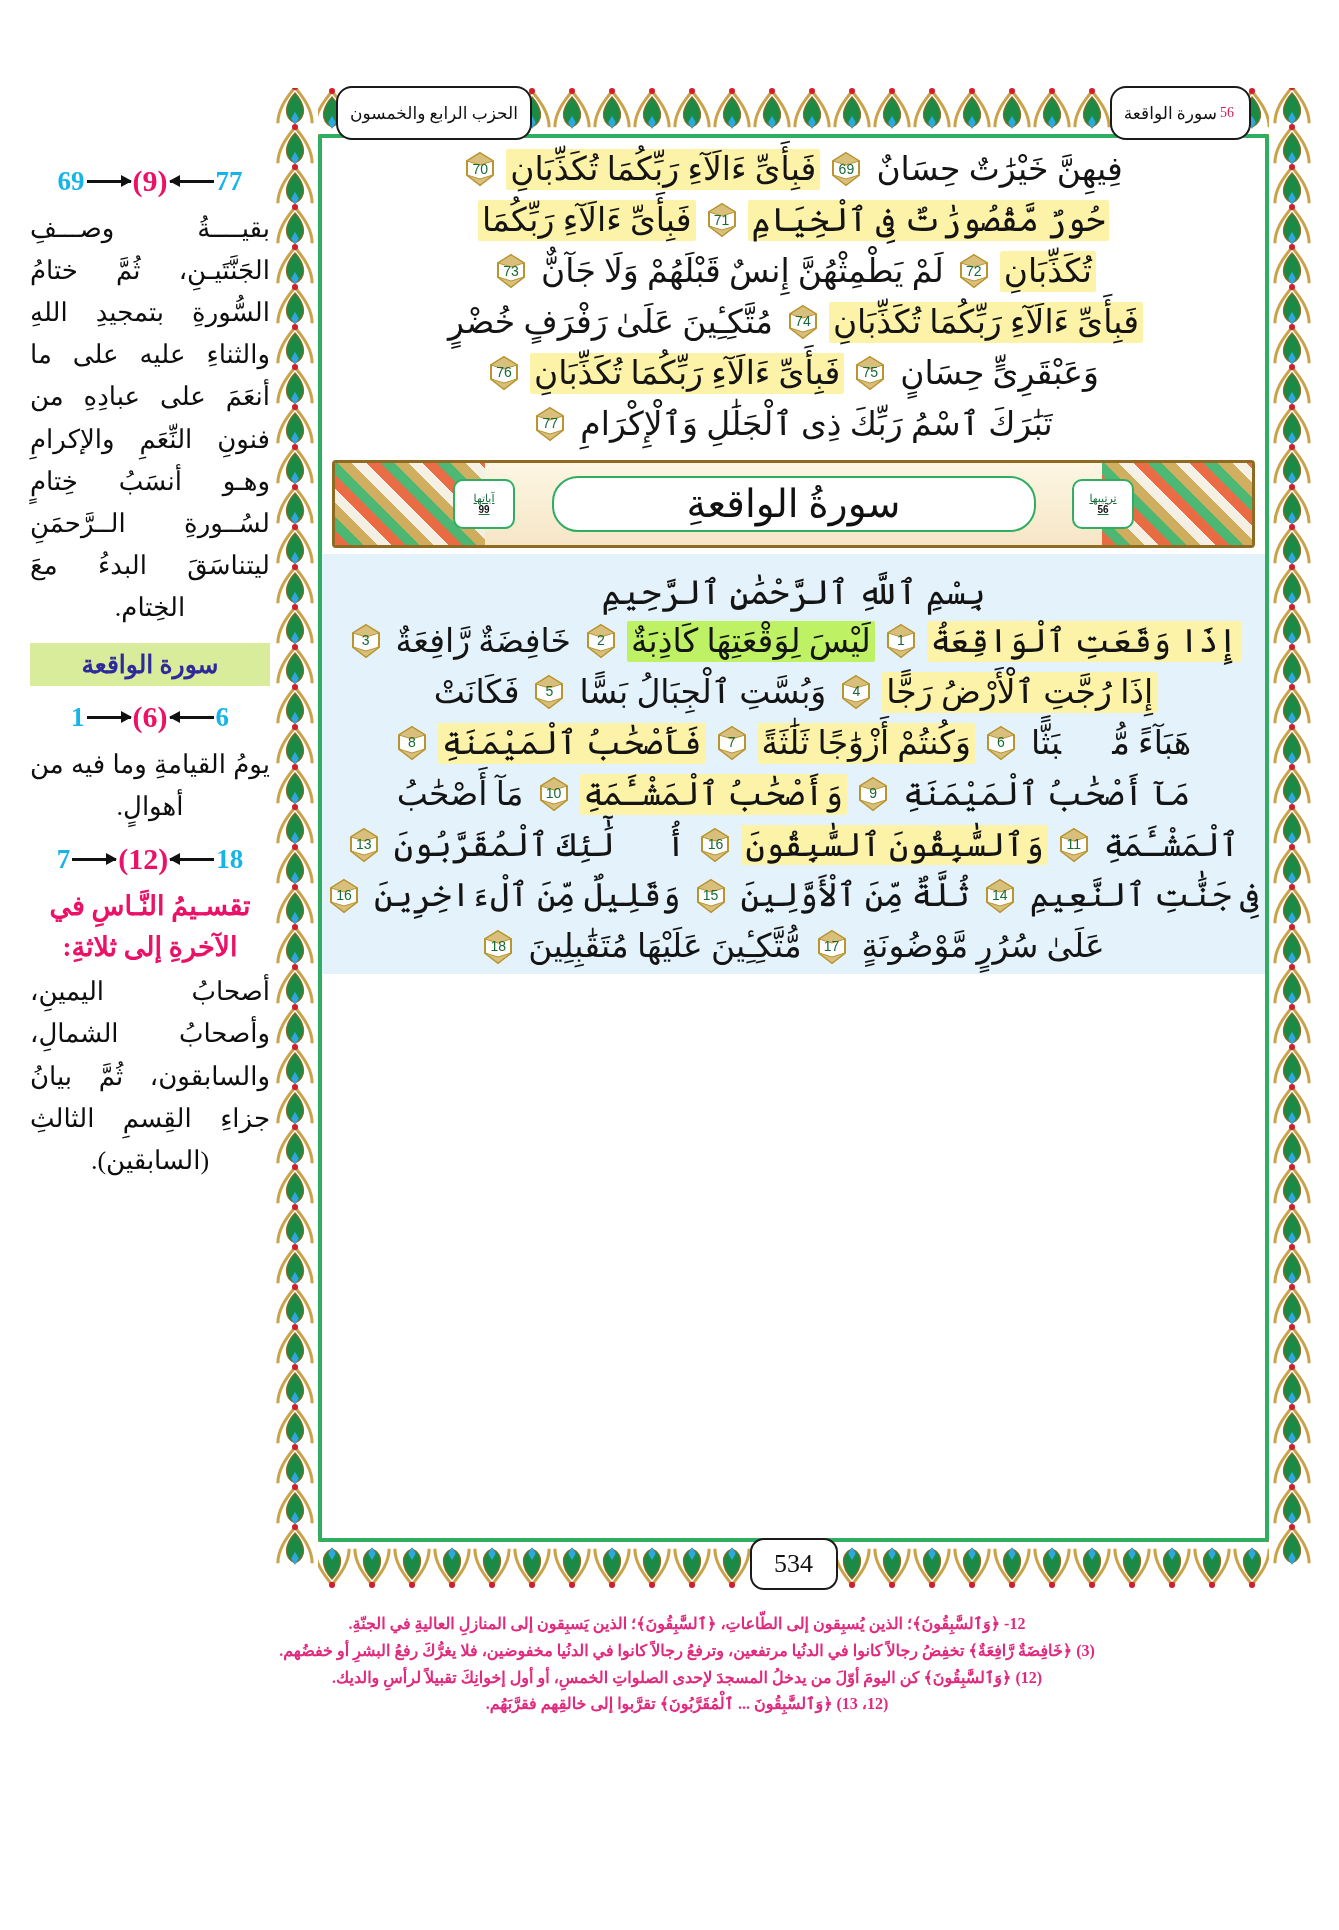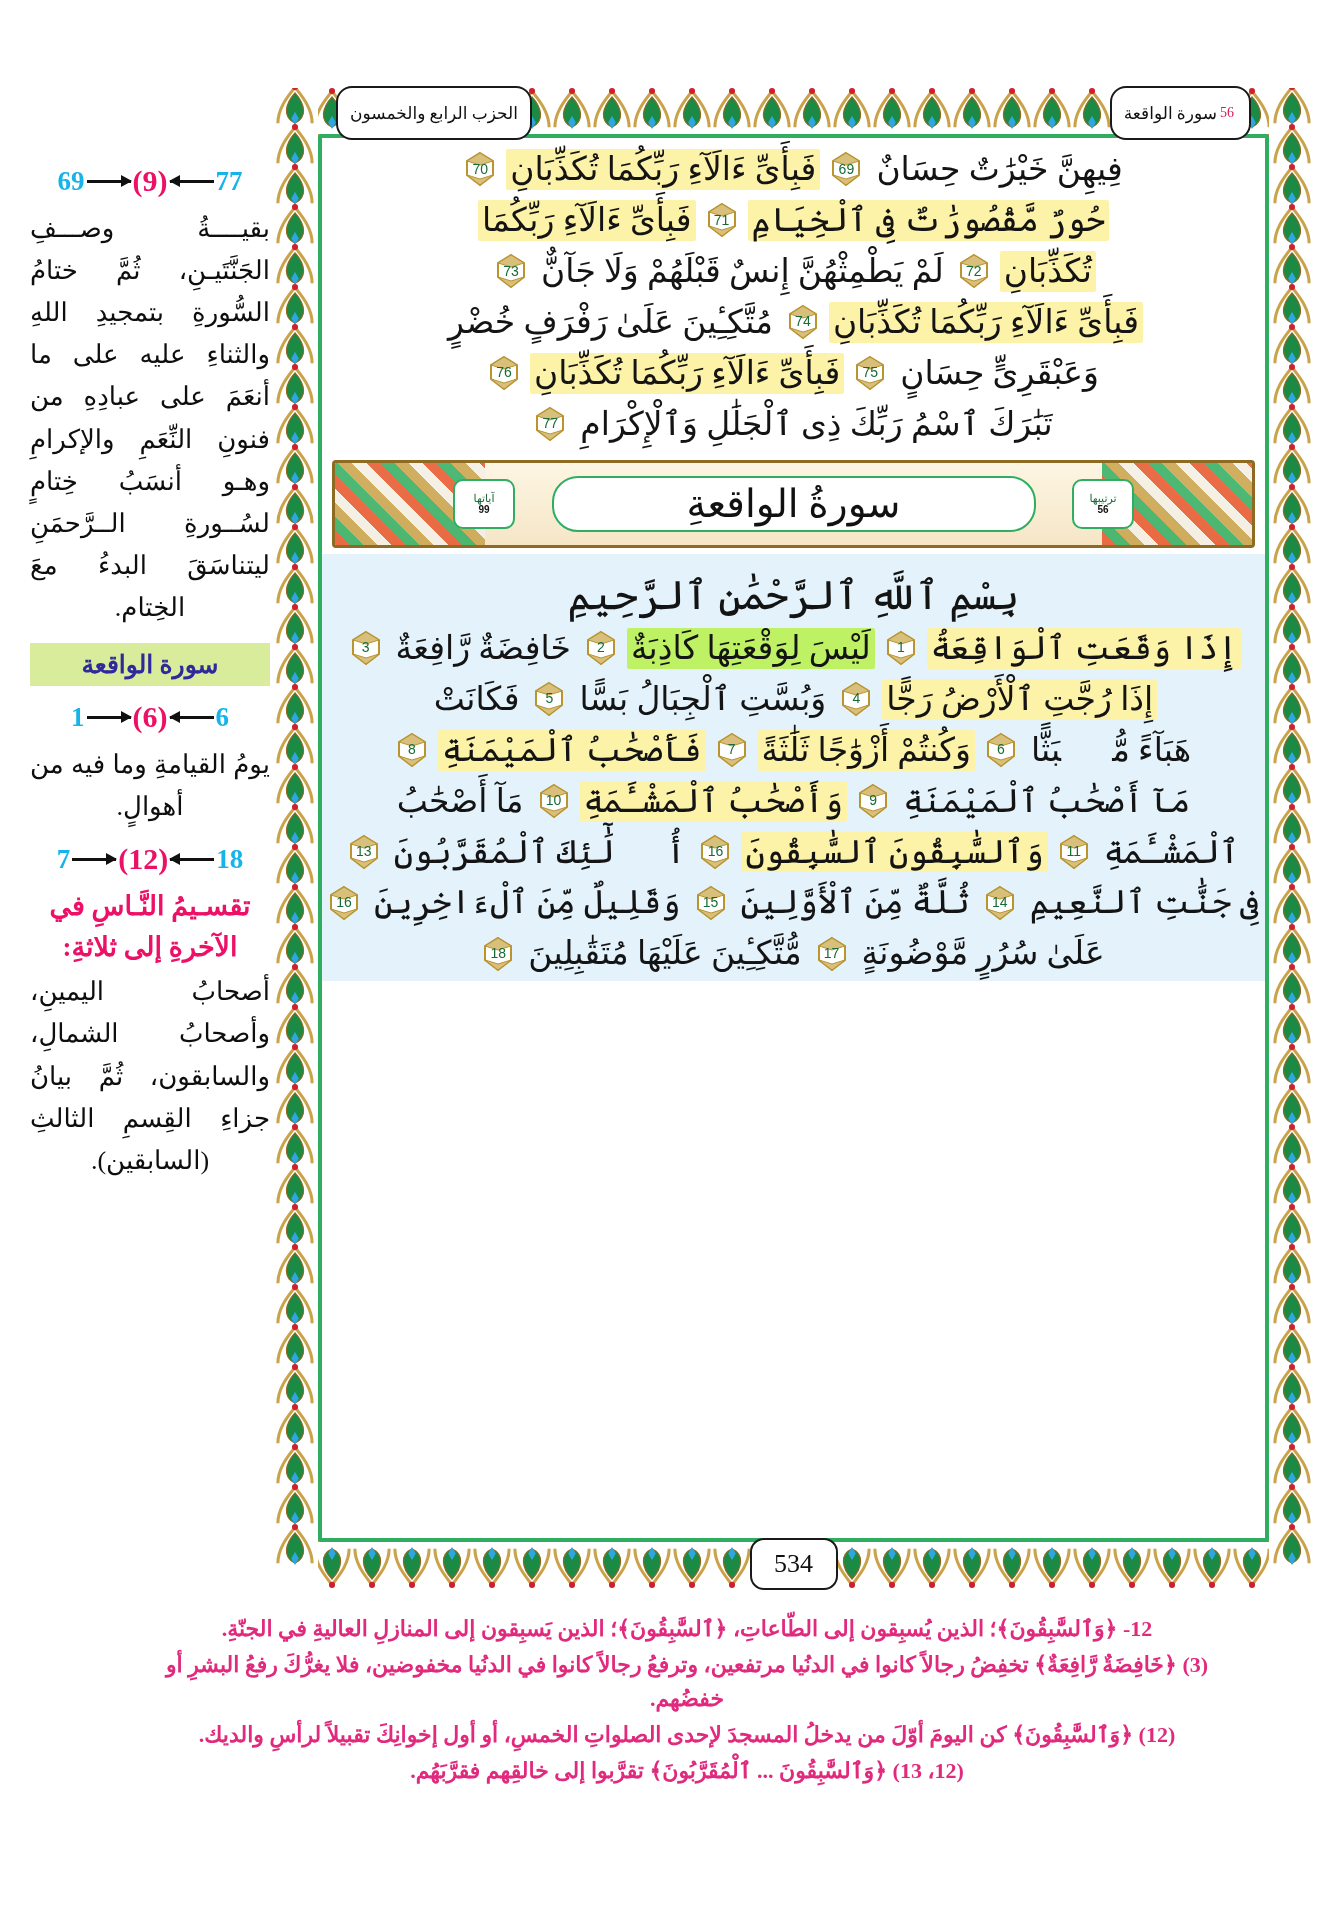--- a/index.html
+++ b/index.html
@@ -138,37 +138,38 @@
     border-radius:26px;height:52px;min-width:420px;
     display:flex;align-items:center;justify-content:center;
     font-size:39px;color:#111;padding:0 30px;
   }
   .banner-badge{
     position:absolute;z-index:4;background:#fff;border:2px solid #2fae62;
     border-radius:10px;width:58px;height:46px;
     display:flex;flex-direction:column;align-items:center;justify-content:center;
     font-size:11px;color:#1a6b3a;line-height:1.15;
     font-family:"Liberation Sans",sans-serif;
+    text-decoration:underline;
   }
   .banner-badge b{font-size:10px;color:#111;font-weight:bold;}
   #badge-order{right:118px;}
   #badge-ayat{left:118px;}
 
   .basmala{
-    text-align:center;font-size:40px;color:#141414;padding:12px 0 4px 0;
+    text-align:center;font-size:34px;color:#141414;padding:12px 0 4px 0;
     font-family:"Liberation Serif","DejaVu Serif",serif;
   }
 
   
   #footnotes{
     position:absolute;left:150px;right:115px;top:1610px;
     direction:rtl;text-align:center;color:#e12a7e;
     font-family:"Liberation Serif","DejaVu Serif",serif;
   }
-  .fn-line{font-size:22px;line-height:1.55;font-weight:bold;margin:2px 0;}
+  .fn-line{font-size:16px;line-height:1.55;font-weight:bold;margin:2px 0;}
   .fn-line .fn-idx{color:#e12a7e;}
   .fn-line .fn-quote{color:#e12a7e;}
 </style>
 </head>
 <body>
 
 <div id="sidebar">
 
   <div>
     <div class="range-row">

